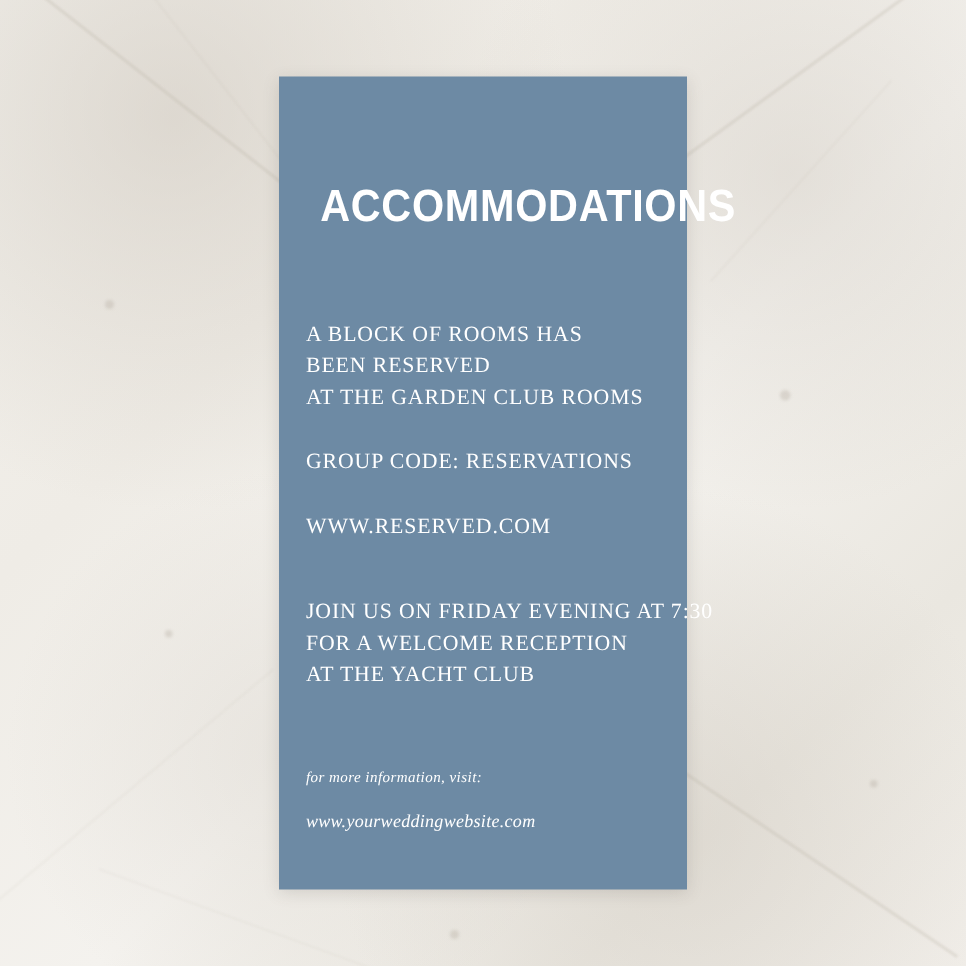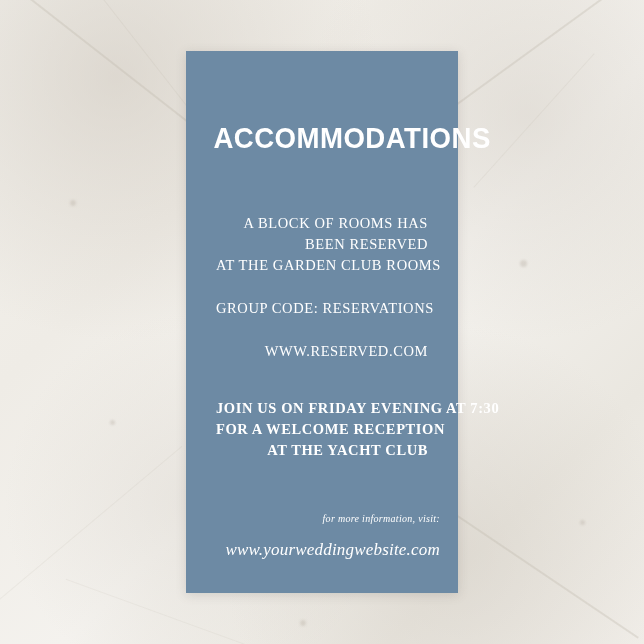--- a/index.html
+++ b/index.html
@@ -46,21 +46,21 @@
 
   #card {
     position: absolute;
     left: 186px;
     top: 51px;
     width: 272px;
     height: 542px;
     background: #6d8aa4;
     box-shadow: 0 2px 10px rgba(90,85,75,0.18);
     color: #ffffff;
-    text-align: right;
+    text-align: left;
     box-sizing: border-box;
     padding: 0 18px;
   }
 
   .title {
     font-family: "Liberation Sans", sans-serif;
     font-weight: bold;
     font-size: 30px;
     letter-spacing: 0.5px;
     line-height: 1;
@@ -68,43 +68,43 @@
     padding-top: 72px;
     transform: scaleX(0.92);
     color: #ffffff;
   }
 
   .blk {
     font-family: "Liberation Serif", serif;
     font-size: 14.5px;
     letter-spacing: 0.6px;
     line-height: 1.45;
-    margin: 12px;
+    margin: 0;
   }
   .blk1 { margin-top: 60px; }
   .blk2 { margin-top: 22px; }
   .blk3 { margin-top: 22px; }
-  .blk4 { margin-top: 36px; font-weight: bold; }
+  .blk4 { margin-top: 36px; }
 
   .blk .line { display: block; white-space: nowrap; }
 
   .footer {
     margin-top: 52px;
   }
   .footer .fm {
     font-family: "Liberation Serif", serif;
     font-style: italic;
     font-size: 10px;
     letter-spacing: 0.3px;
     display: block;
   }
   .footer .url {
     font-family: "Liberation Serif", serif;
     font-style: italic;
-    font-size: 17px;
+    font-size: 12px;
     letter-spacing: 0.2px;
     display: block;
     margin-top: 16px;
   }
 </style>
 </head>
 <body>
 
 <div id="stage">
   <div class="vein v1"></div>

